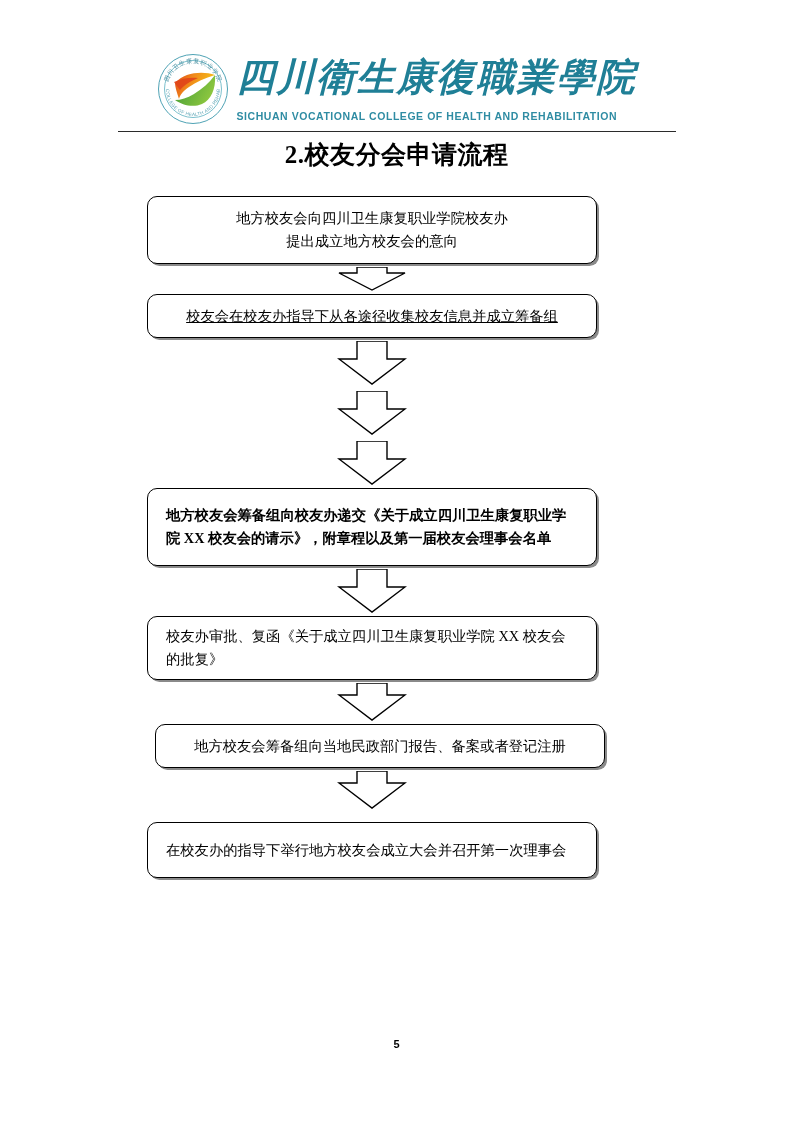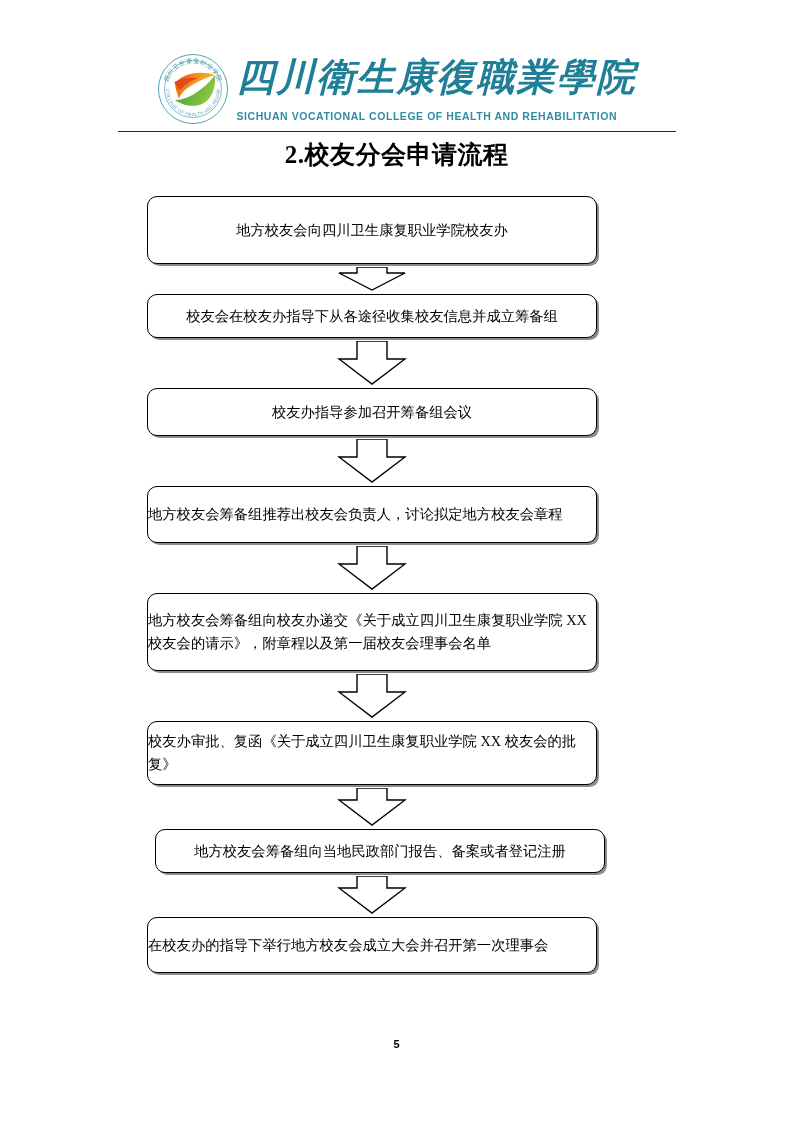--- a/index.html
+++ b/index.html
@@ -134,21 +134,21 @@
     position: relative;
     box-sizing: border-box;
     width: 450px;
     border: 1.4px solid #000;
     border-radius: 10px;
     background: #ffffff;
     box-shadow: 2.5px 2.5px 0 -0.5px #8a8a8a;
     font-size: 14.3px;
     line-height: 23px;
     color: #000;
-    padding: 8px 0;
+    padding: 8px 18px;
     display: flex;
     flex-direction: column;
     justify-content: center;
   }
   .flow-box.center { text-align: center; }
   .flow-box.left   { text-align: left; }
   .flow-box .ln { display: block; white-space: nowrap; }
   .flow-box.left .ln { white-space: normal; }
 
   .arrow-slot {
@@ -216,51 +216,46 @@
     </div>
   </div>
 
   <div class="header-rule"></div>
 
   <div class="doc-title">2.校友分会申请流程</div>
 
   <div class="flow">
       <div class="flow-box center" style="min-height: 68px;">
         <span class="ln">地方校友会向四川卫生康复职业学院校友办</span>
+        <span class="ln">提出成立地方校友会的意向</span>
       </div>
       <div class="arrow-slot" style="height: 30px;">
         <svg width="70" height="24" viewBox="0 0 70 24">
           <polygon points="20,0 50,0 50,6 68,6 35,23 2,6 20,6" fill="#ffffff" stroke="#000000" stroke-width="1.4" stroke-linejoin="miter"></polygon>
         </svg>
       </div>
-      <div class="flow-box center" style="min-height: 44px;">
+      <div class="flow-box center" style="min-height: 44px; text-decoration: underline;">
         <span class="ln">校友会在校友办指导下从各途径收集校友信息并成立筹备组</span>
       </div>
       <div class="arrow-slot" style="height: 50px;">
         <svg width="70" height="44" viewBox="0 0 70 44">
           <polygon points="20,0 50,0 50,18 68,18 35,43 2,18 20,18" fill="#ffffff" stroke="#000000" stroke-width="1.4" stroke-linejoin="miter"></polygon>
         </svg>
       </div>
-      <div class="flow-box center" style="min-height: 48px;">
-        <span class="ln">校友办指导参加召开筹备组会议</span>
-      </div>
-      <div class="arrow-slot" style="height: 50px;">
-        <svg width="70" height="44" viewBox="0 0 70 44">
-          <polygon points="20,0 50,0 50,18 68,18 35,43 2,18 20,18" fill="#ffffff" stroke="#000000" stroke-width="1.4" stroke-linejoin="miter"></polygon>
-        </svg>
-      </div>
-      <div class="flow-box left" style="min-height: 57px;">
-        <span class="ln">地方校友会筹备组推荐出校友会负责人，讨论拟定地方校友会章程</span>
-      </div>
-      <div class="arrow-slot" style="height: 50px;">
-        <svg width="70" height="44" viewBox="0 0 70 44">
-          <polygon points="20,0 50,0 50,18 68,18 35,43 2,18 20,18" fill="#ffffff" stroke="#000000" stroke-width="1.4" stroke-linejoin="miter"></polygon>
-        </svg>
-      </div>
-      <div class="flow-box left" style="min-height: 78px;">
+      <div class="arrow-slot" style="height: 50px;">
+        <svg width="70" height="44" viewBox="0 0 70 44">
+          <polygon points="20,0 50,0 50,18 68,18 35,43 2,18 20,18" fill="#ffffff" stroke="#000000" stroke-width="1.4" stroke-linejoin="miter"></polygon>
+        </svg>
+      </div>
+      <div class="arrow-slot" style="height: 50px;">
+        <svg width="70" height="44" viewBox="0 0 70 44">
+          <polygon points="20,0 50,0 50,18 68,18 35,43 2,18 20,18" fill="#ffffff" stroke="#000000" stroke-width="1.4" stroke-linejoin="miter"></polygon>
+        </svg>
+      </div>
+      <div class="flow-box left" style="min-height: 78px; font-weight: bold;">
         <span class="ln">地方校友会筹备组向校友办递交《关于成立四川卫生康复职业学院 XX 校友会的请示》，附章程以及第一届校友会理事会名单</span>
       </div>
       <div class="arrow-slot" style="height: 50px;">
         <svg width="70" height="44" viewBox="0 0 70 44">
           <polygon points="20,0 50,0 50,18 68,18 35,43 2,18 20,18" fill="#ffffff" stroke="#000000" stroke-width="1.4" stroke-linejoin="miter"></polygon>
         </svg>
       </div>
       <div class="flow-box left" style="min-height: 56px; align-items: center;">
         <span class="ln">校友办审批、复函《关于成立四川卫生康复职业学院 XX 校友会的批复》</span>
       </div>
@@ -270,20 +265,20 @@
         </svg>
       </div>
       <div class="flow-box center" style="min-height: 44px; margin-left: 8px;">
         <span class="ln">地方校友会筹备组向当地民政部门报告、备案或者登记注册</span>
       </div>
       <div class="arrow-slot" style="height: 44px;">
         <svg width="70" height="38" viewBox="0 0 70 38">
           <polygon points="20,0 50,0 50,12 68,12 35,37 2,12 20,12" fill="#ffffff" stroke="#000000" stroke-width="1.4" stroke-linejoin="miter"></polygon>
         </svg>
       </div>
-      <div class="flow-box left" style="min-height: 56px;">
+      <div class="flow-box left" style="min-height: 56px; margin-top: 10px;">
         <span class="ln">在校友办的指导下举行地方校友会成立大会并召开第一次理事会</span>
       </div>
     </div>
 
   <div class="page-number">5</div>
 
 </div>
 
 </body></html>

